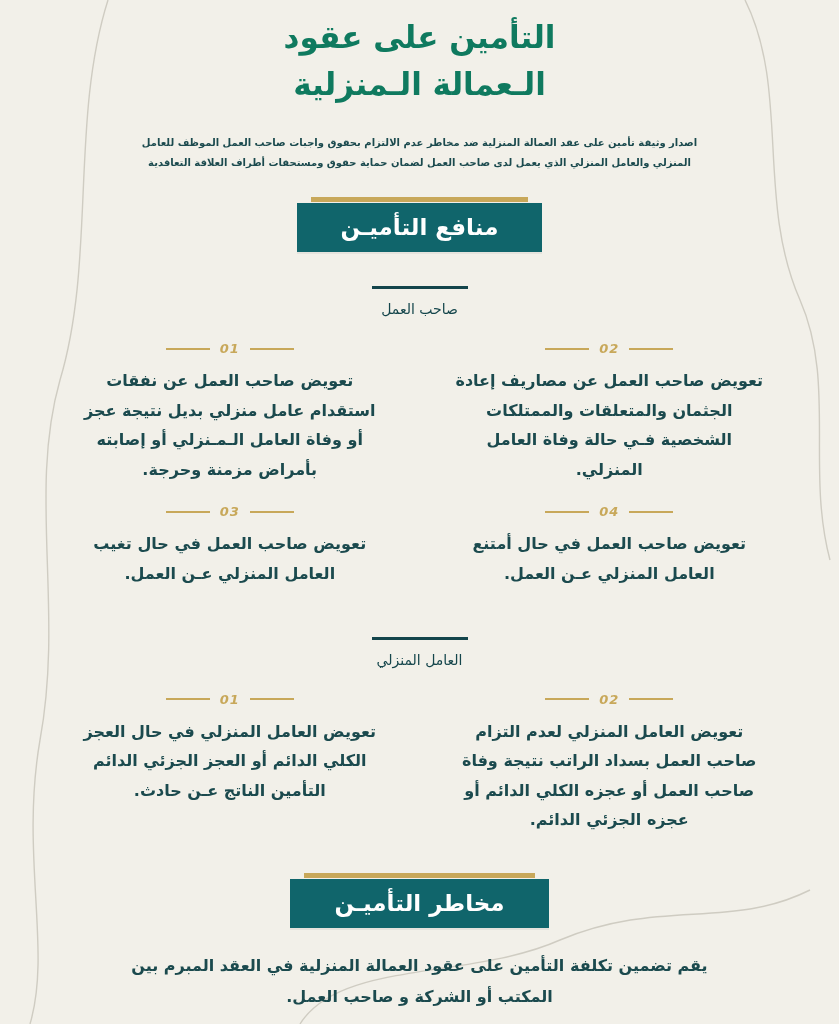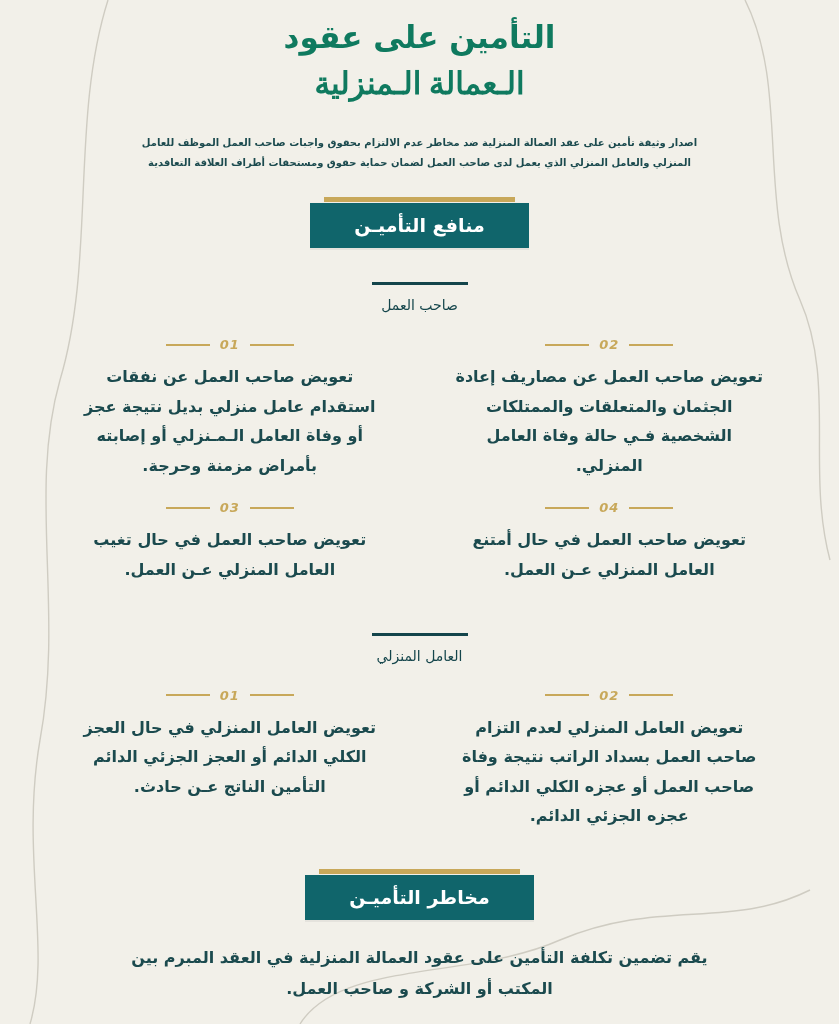--- a/index.html
+++ b/index.html
@@ -40,21 +40,20 @@
   }
   .title-line {
     color: #0f7a5f;
     font-weight: bold;
     font-size: 31px;
     line-height: 1.5;
     letter-spacing: 0px;
   }
   .title-line.second {
     letter-spacing: 1px;
-    font-family: Liberation Serif, serif;
   }
 
   
   .intro {
     margin: 26px auto 0 auto;
     max-width: 560px;
     text-align: center;
     color: #1b4a4e;
     font-size: 10px;
     line-height: 2.0;
@@ -64,21 +63,21 @@
   
   .banner-wrap {
     display: flex;
     justify-content: center;
     margin-top: 30px;
   }
   .banner {
     position: relative;
     background: #10656b;
     color: #ffffff;
-    font-size: 19px;
+    font-size: 23px;
     font-weight: bold;
     padding: 11px 44px 12px 44px;
     letter-spacing: 1px;
     box-shadow: 0 2px 0 rgba(0,0,0,0.05);
   }
   .banner::before {
     content: "";
     position: absolute;
     top: -6px;
     left: 14px;

